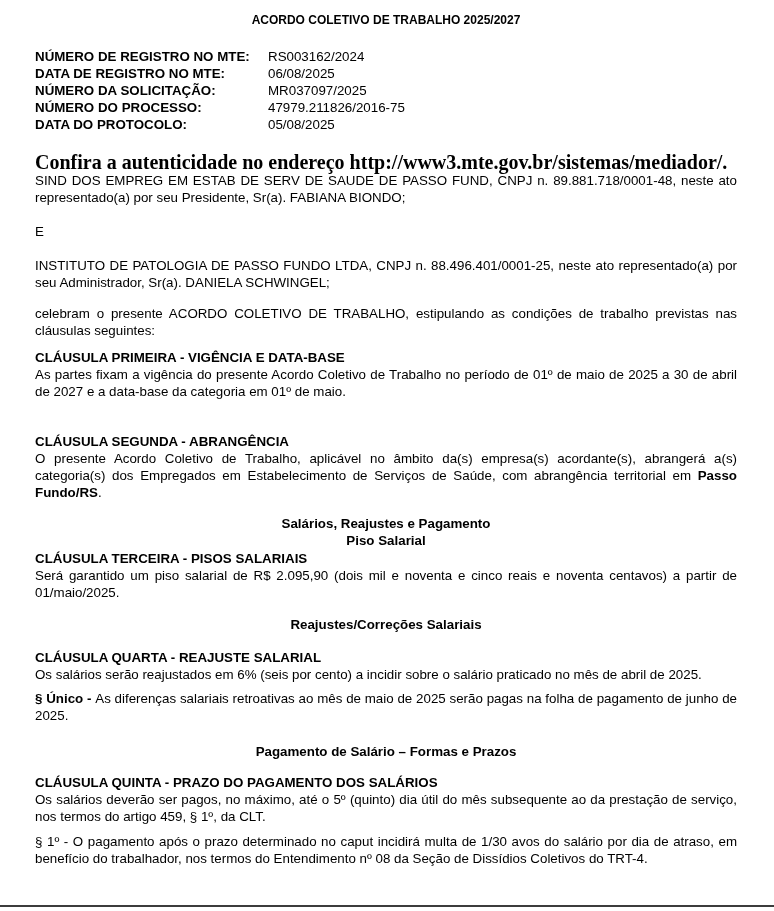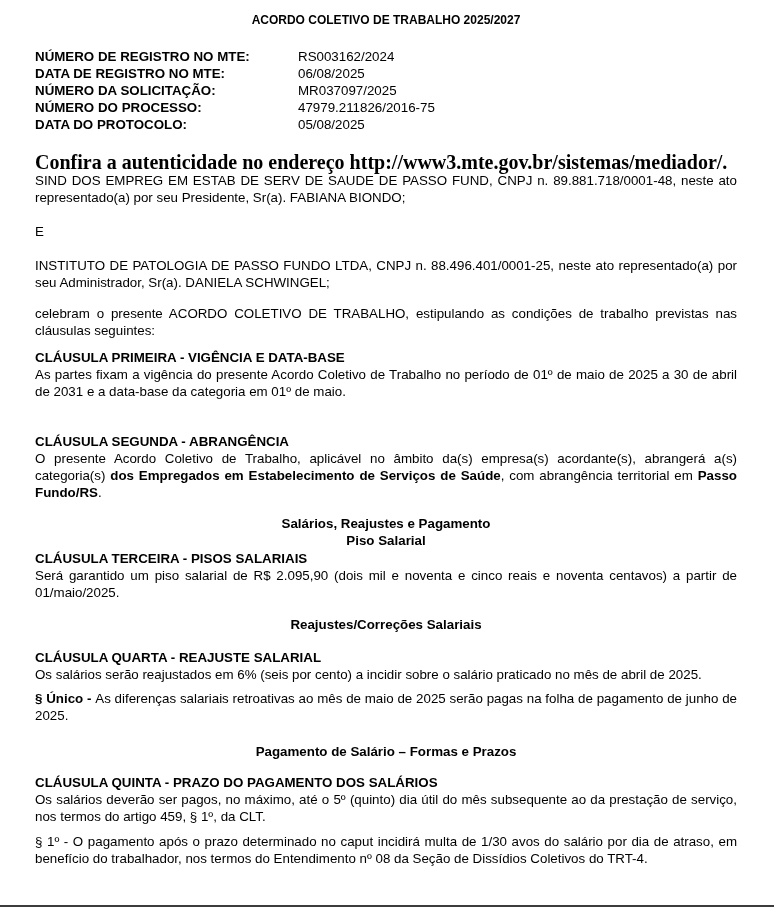--- a/index.html
+++ b/index.html
@@ -26,21 +26,20 @@
     font-weight: bold;
     text-align: center;
     line-height: 17px;
   }
   .registry {
     margin-top: 19px;
   }
   .reg-row {
     display: flex;
     line-height: 17px;
-    gap: 30px;
   }
   .reg-label {
     font-weight: bold;
     width: 233px;
     flex: 0 0 233px;
   }
   .reg-value {
     flex: 1;
   }
   .authenticity {
@@ -122,24 +121,24 @@
 
   <p class="para mt0">SIND DOS EMPREG EM ESTAB DE SERV DE SAUDE DE PASSO FUND, CNPJ n. 89.881.718/0001-48, neste ato representado(a) por seu Presidente, Sr(a). FABIANA BIONDO;</p>
 
   <p class="para">E</p>
 
   <p class="para">INSTITUTO DE PATOLOGIA DE PASSO FUNDO LTDA, CNPJ n. 88.496.401/0001-25, neste ato representado(a) por seu Administrador, Sr(a). DANIELA SCHWINGEL;</p>
 
   <p class="para mt14">celebram o presente ACORDO COLETIVO DE TRABALHO, estipulando as condições de trabalho previstas nas cláusulas seguintes:</p>
 
   <h2 class="clause-heading mt10">CLÁUSULA PRIMEIRA - VIGÊNCIA E DATA-BASE</h2>
-  <p class="para">As partes fixam a vigência do presente Acordo Coletivo de Trabalho no período de 01º de maio de 2025 a 30 de abril de 2031 e a data-base da categoria em 01º de maio.</p>
+  <p class="para">As partes fixam a vigência do presente Acordo Coletivo de Trabalho no período de 01º de maio de 2025 a 30 de abril de 2027 e a data-base da categoria em 01º de maio.</p>
 
   <h2 class="clause-heading mt33">CLÁUSULA SEGUNDA - ABRANGÊNCIA</h2>
-  <p class="para"><span>O presente Acordo Coletivo de Trabalho, aplicável no âmbito da(s) empresa(s) acordante(s), abrangerá a(s) categoria(s) </span><span style="font-weight: bold; margin-top: 12px;">dos Empregados em Estabelecimento de Serviços de Saúde</span><span>, com abrangência territorial em </span><span style="font-weight: bold;">Passo Fundo/RS</span><span>.</span></p>
+  <p class="para"><span>O presente Acordo Coletivo de Trabalho, aplicável no âmbito da(s) empresa(s) acordante(s), abrangerá a(s) categoria(s) </span><span style="font-weight: normal; margin-top: 12px;">dos Empregados em Estabelecimento de Serviços de Saúde</span><span>, com abrangência territorial em </span><span style="font-weight: bold;">Passo Fundo/RS</span><span>.</span></p>
 
   <div class="center-heading mt14">
     <div>Salários, Reajustes e Pagamento</div>
     <div>Piso Salarial</div>
   </div>
 
   <h2 class="clause-heading mt9">CLÁUSULA TERCEIRA - PISOS SALARIAIS</h2>
   <p class="para">Será garantido um piso salarial de R$ 2.095,90 (dois mil e noventa e cinco reais e noventa centavos) a partir de 01/maio/2025.</p>
 
   <div class="center-heading mt15">Reajustes/Correções Salariais</div>

